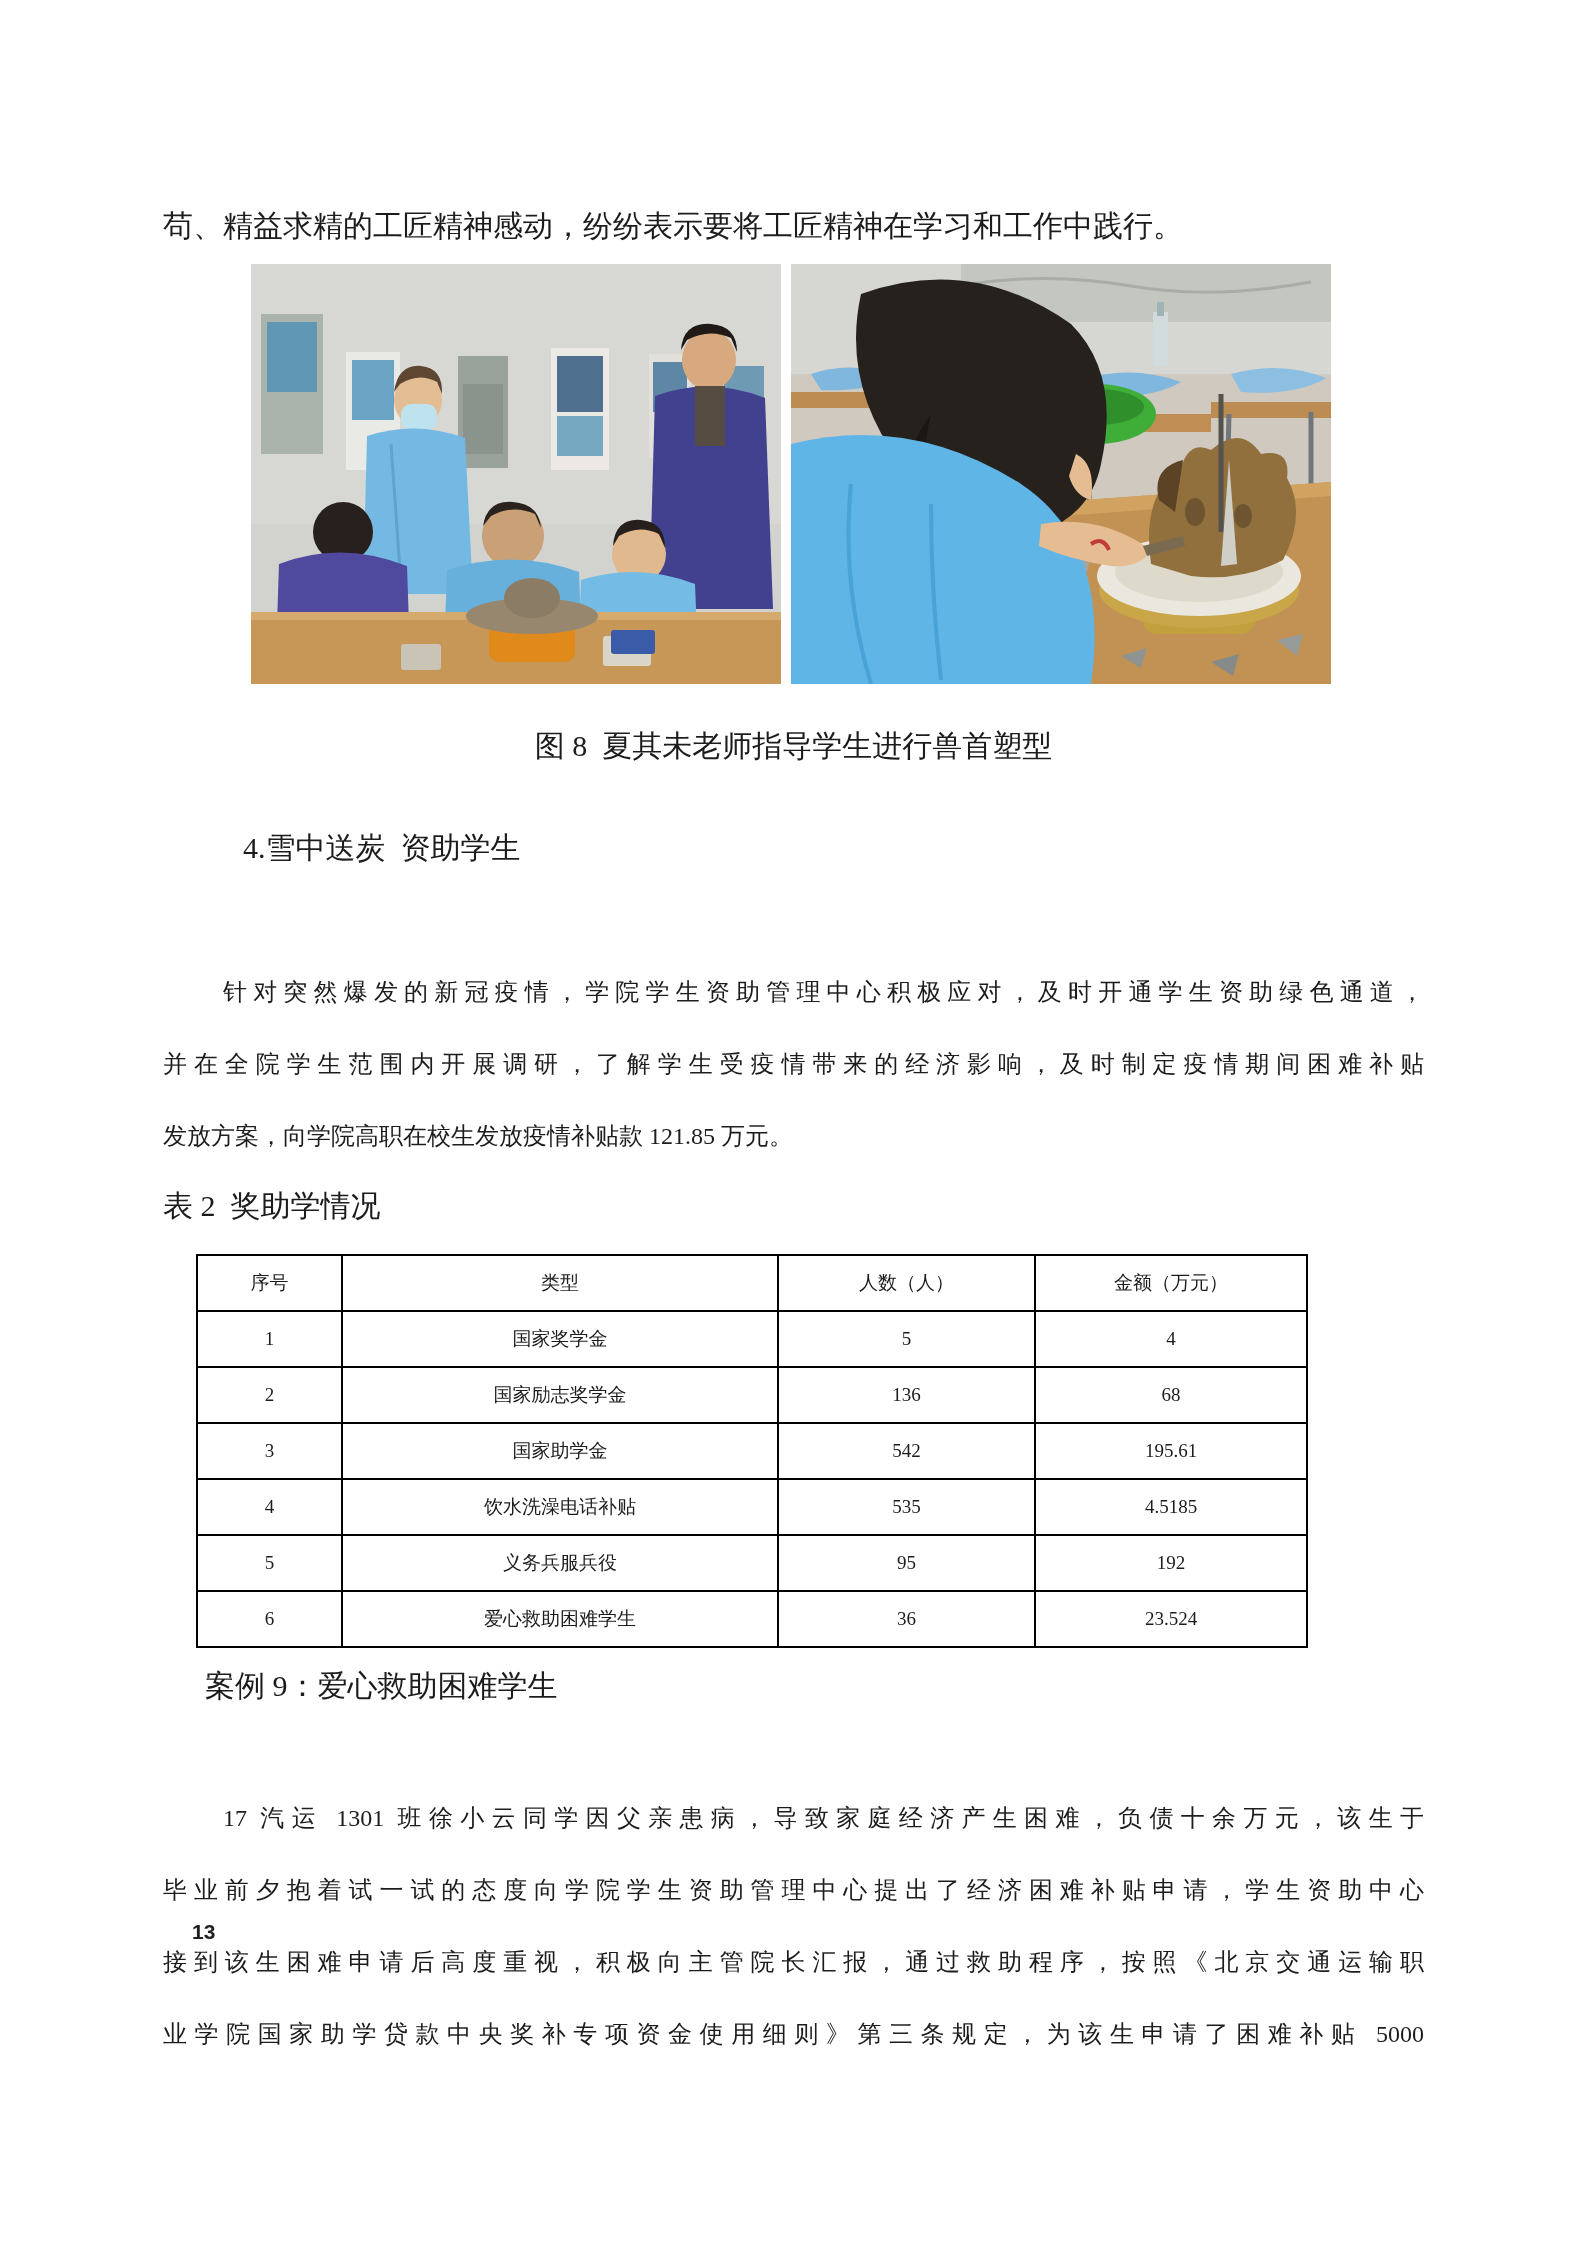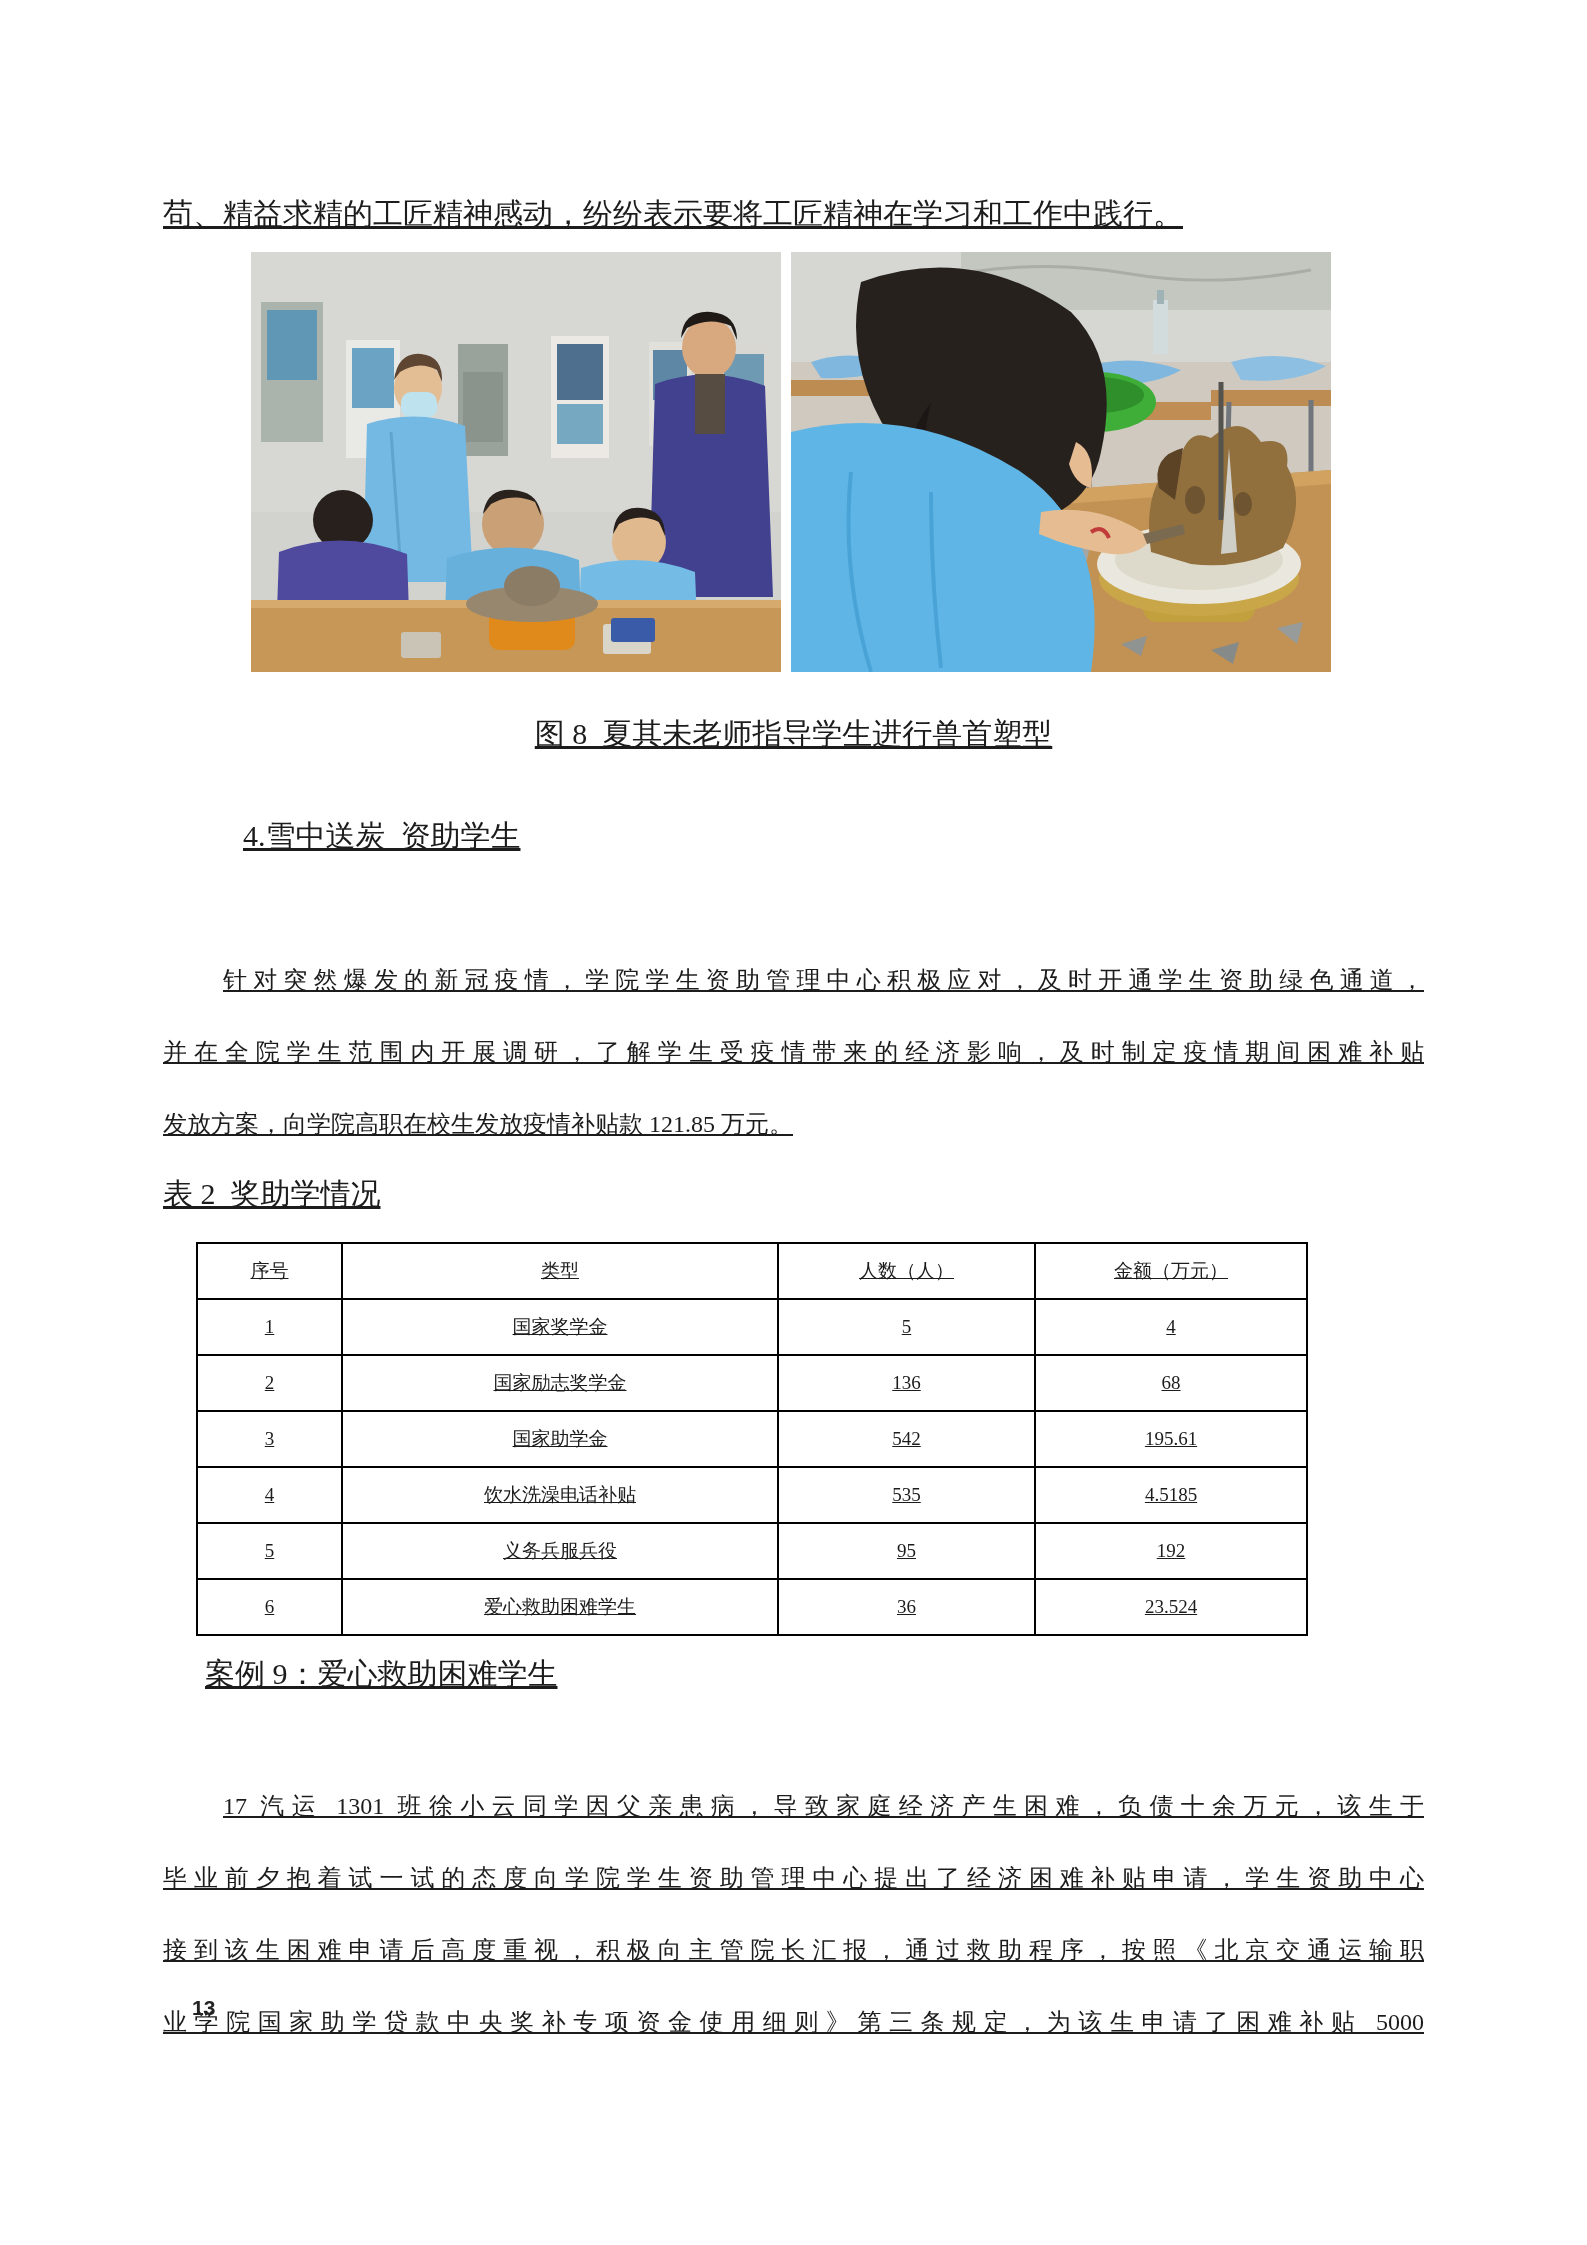--- a/index.html
+++ b/index.html
@@ -6,21 +6,21 @@
   .page {
     position:relative;
     width:1587px; height:2245px;
     margin:0 auto;
     background:#ffffff;
     font-family:"Liberation Serif","DejaVu Serif",serif;
     color:#1c1c1c;
     overflow:hidden;
   }
   .content {
-    position:absolute; left:163px; top:0; width:1261px;text-decoration:underline;
+    position:absolute; left:163px; top:12px; width:1261px;
   }
   .txt { font-size:30px; line-height:44px; white-space:pre-wrap; }
   .top-line { margin-top:192px; }
   .photos {
     margin-top:16px; margin-left:88px;
     display:flex; gap:10px;
   }
   .photo { display:block; }
   .fig-caption { margin-top:40px; text-align:center; }
   .sec-heading { margin-top:58px; padding-left:80px; }
@@ -39,21 +39,21 @@
   table.aid td, table.aid th {
     border:2px solid #000;
     font-size:19px; font-weight:normal;
     text-align:center; vertical-align:middle;
     height:54px; padding:0;
     white-space:pre-wrap;
   }
   col.c1{width:145px;} col.c2{width:436px;} col.c3{width:257px;} col.c4{width:272px;}
   .case-heading { margin-top:16px; padding-left:42px; }
   .page-number {
-    position:absolute; left:192px; top:1996px;
+    position:absolute; left:192px; top:1920px;
     font-family:"Liberation Sans","DejaVu Sans",sans-serif;
     font-weight:bold; font-size:21px; color:#222;text-align:right;
   }
 </style>
 </head>
 <body>
 
 <div class="page">
   <div class="content">
 

